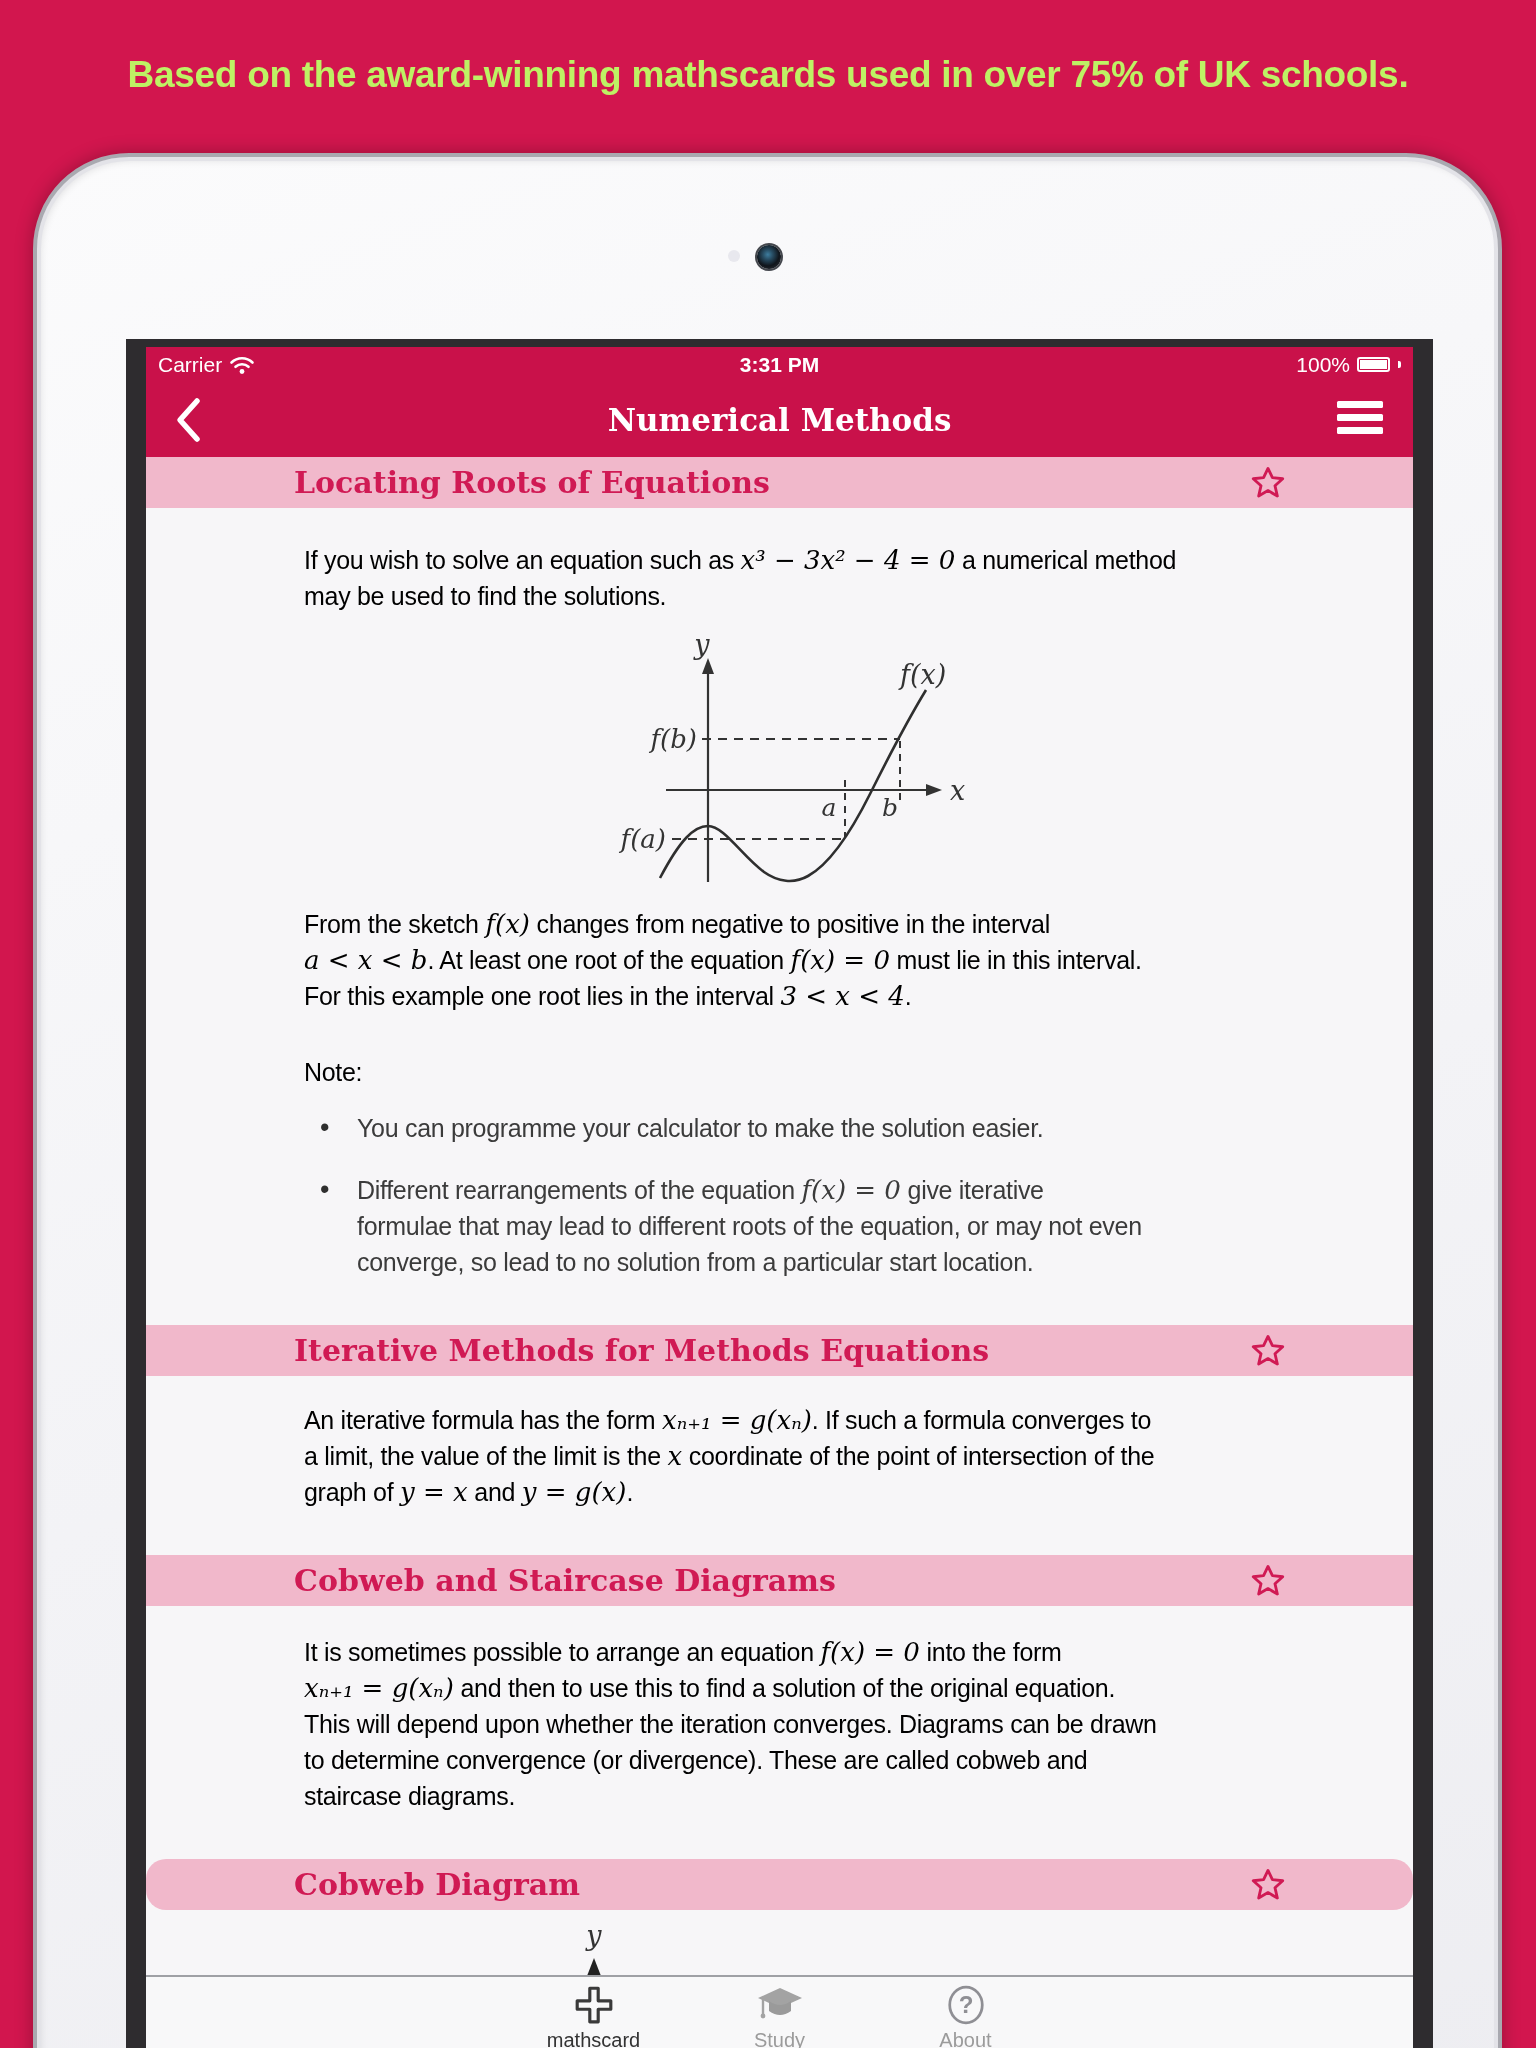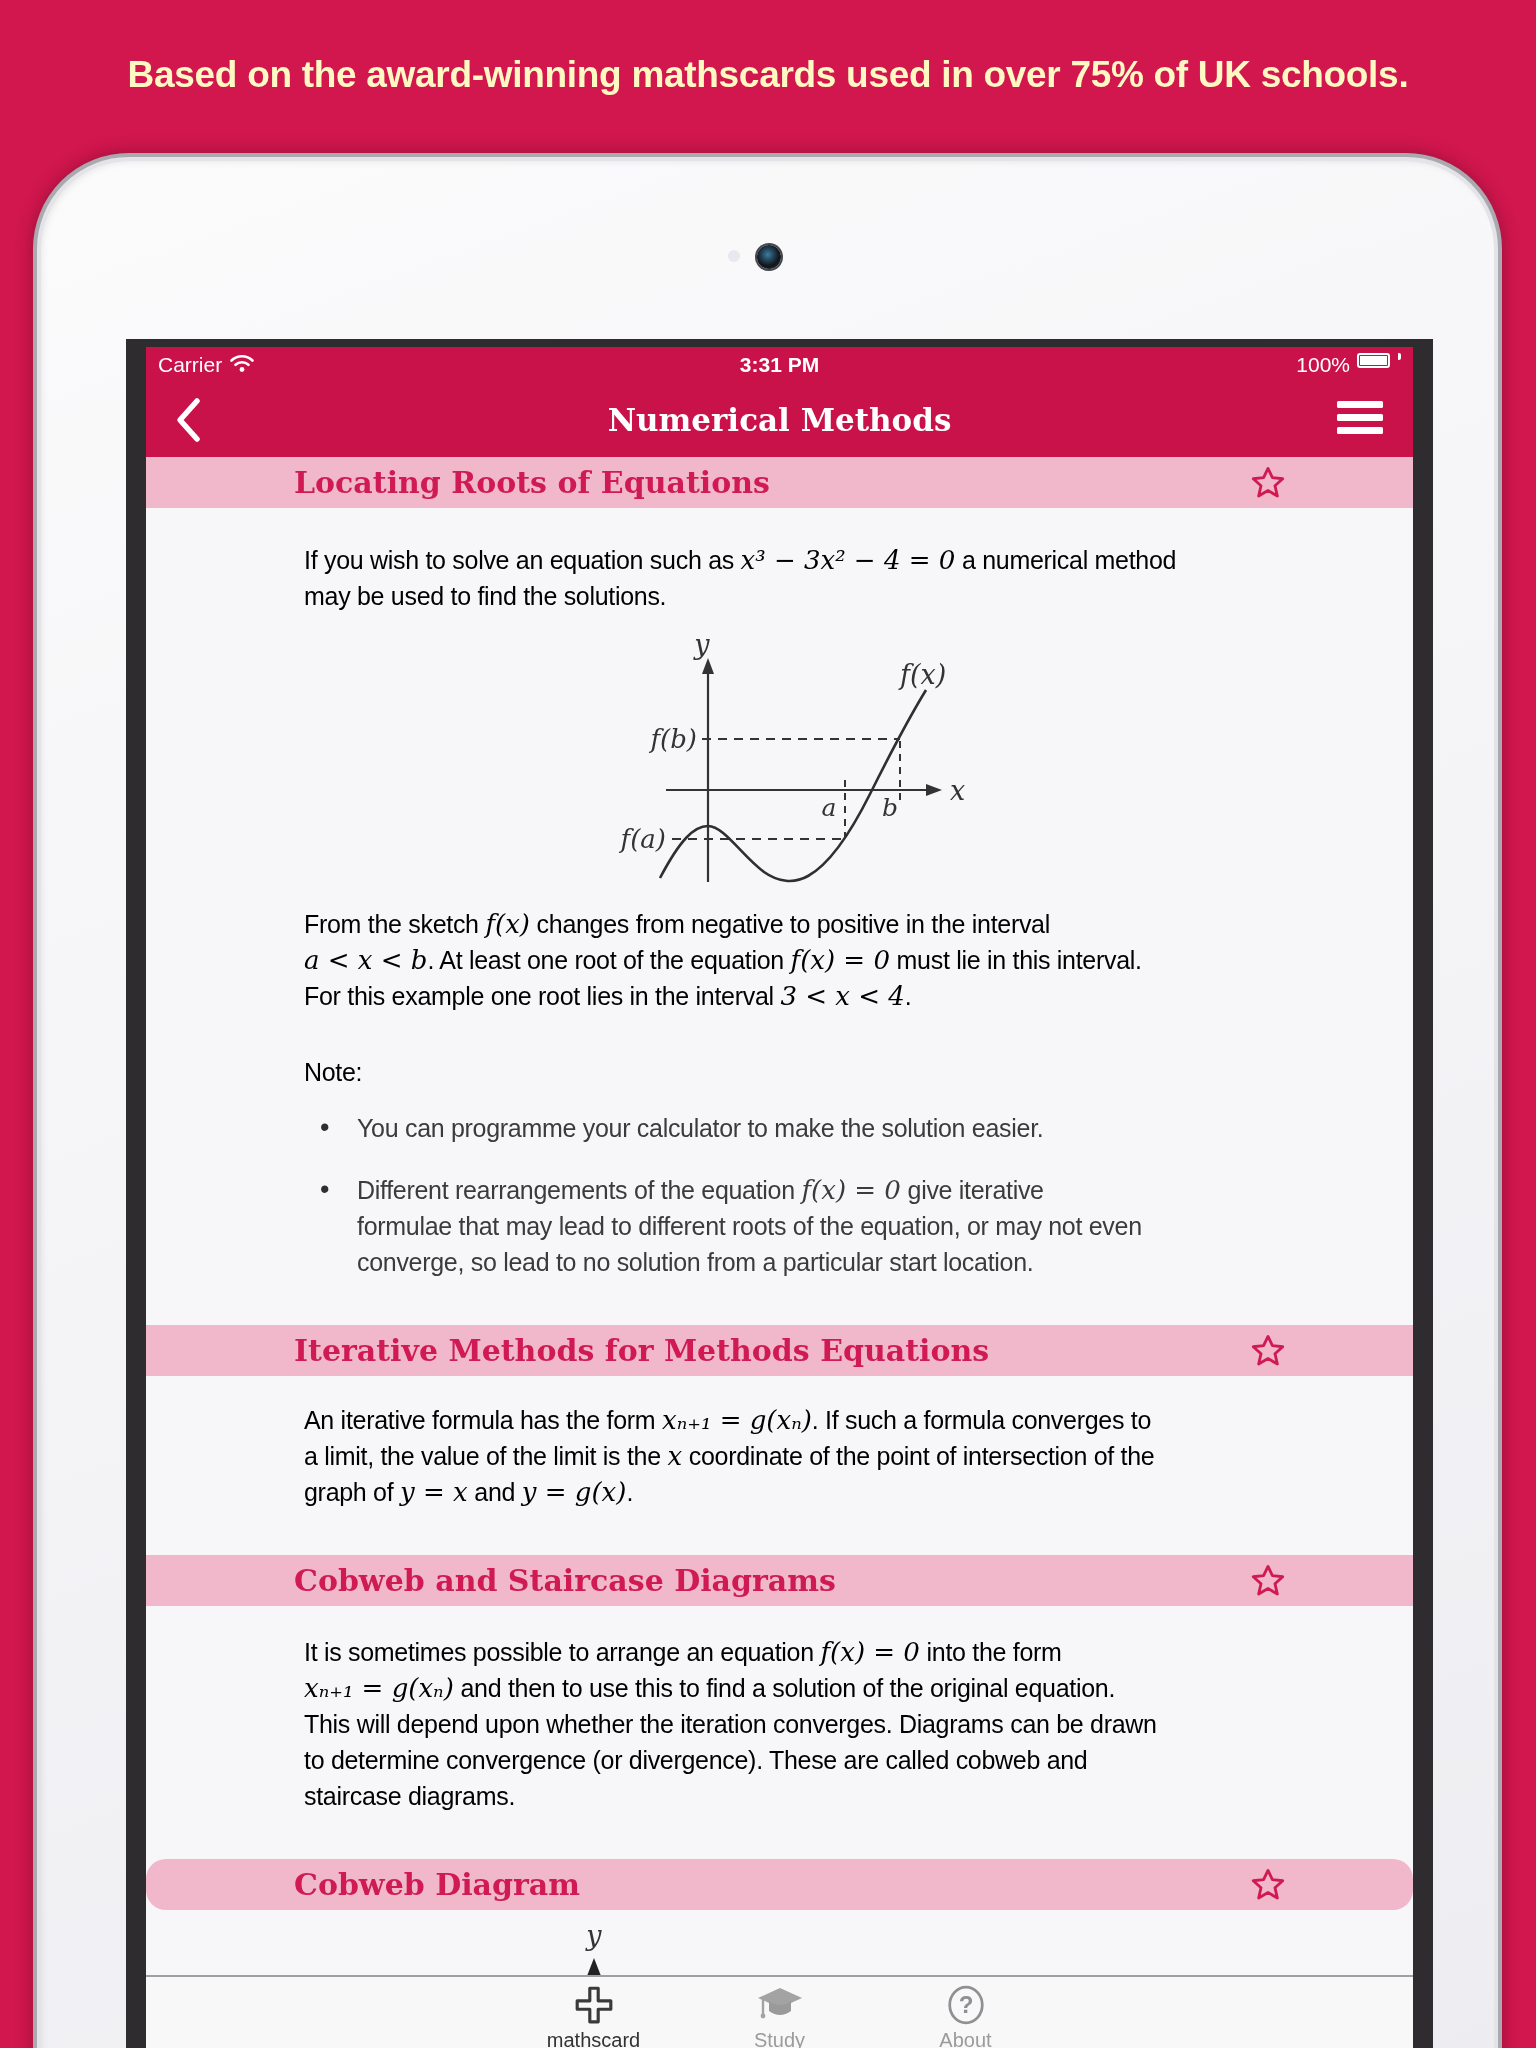--- a/index.html
+++ b/index.html
@@ -3,42 +3,42 @@
 <meta charset="utf-8">
 <style>
   * { margin:0; padding:0; box-sizing:border-box; }
   html,body { width:1536px; height:2048px; }
   body { font-family:"Liberation Sans", sans-serif; }
 
   .stage { position:relative; width:1536px; height:2048px; background:#d2164e; overflow:hidden; }
 
   .banner { position:absolute; top:0; left:0; width:100%; height:150px;
     display:flex; align-items:center; justify-content:center;
-    color:#fef9c3; font-size:37px; font-weight:600; letter-spacing:-0.3px; }
+    color:#bef264; font-size:37px; font-weight:600; letter-spacing:-0.3px; }
 
   
   .ipad { position:absolute; left:33px; top:153px; width:1469px; height:2000px;
     border-radius:96px; background:linear-gradient(160deg,#fbfbfc 0%,#f3f3f6 55%,#ededf1 100%);
     border:4px solid #a9a9b0;
     box-shadow: inset 0 0 0 4px #e3e3e8, inset 3px 3px 8px rgba(0,0,0,.12), 0 0 18px rgba(0,0,0,.28); }
   .sensor-dot { position:absolute; left:691px; top:93px; width:12px; height:12px;
     border-radius:50%; background:#e8e8ee; }
   .camera { position:absolute; left:720px; top:88px; width:24px; height:24px; border-radius:50%;
     background:radial-gradient(circle at 45% 40%, #3e7d9e 0%, #274b61 26%, #10151b 58%, #33363c 100%);
     box-shadow:0 0 0 2px #44474d; }
 
   
   .screen { position:absolute; left:89px; top:182px; width:1307px; height:1820px;
     background:#2e2c2f; padding:8px 20px 0 20px; }
   .app { position:relative; width:1267px; height:1706px; background:#f7f6f8; overflow:hidden; }
 
   
   .status-bar { position:relative; height:35px; background:#c9114a; color:#fff;
     display:flex; align-items:center; justify-content:space-between; padding:0 12px; font-size:21px; }
-  .status-left, .status-right { display:flex; align-items:flex-start; gap:7px; }
+  .status-left, .status-right { display:flex; align-items:center; gap:7px; }
   .status-time { position:absolute; left:0; right:0; text-align:center; font-weight:600; font-size:21px; }
   .battery-body { display:inline-block; width:33px; height:15px; border:2px solid #fff; border-radius:3px;
     background:#fff; background-clip:content-box; padding:1px; }
   .battery-nub { display:inline-block; width:3px; height:7px; background:#fff; border-radius:0 2px 2px 0; margin-left:1px; }
 
   .nav-bar { position:relative; height:75px; background:#c9114a; display:flex; align-items:center; justify-content:center; }
   .nav-title { color:#fff; font-family:"DejaVu Serif", serif; font-weight:700; font-size:31px; }
   .back-btn { position:absolute; left:28px; top:15px; cursor:pointer; }
   .menu-btn { position:absolute; right:30px; top:19px; width:46px; cursor:pointer; display:flex; flex-direction:column; gap:6px; }
   .menu-btn span { display:block; height:7px; background:#fff; border-radius:1.5px; }

